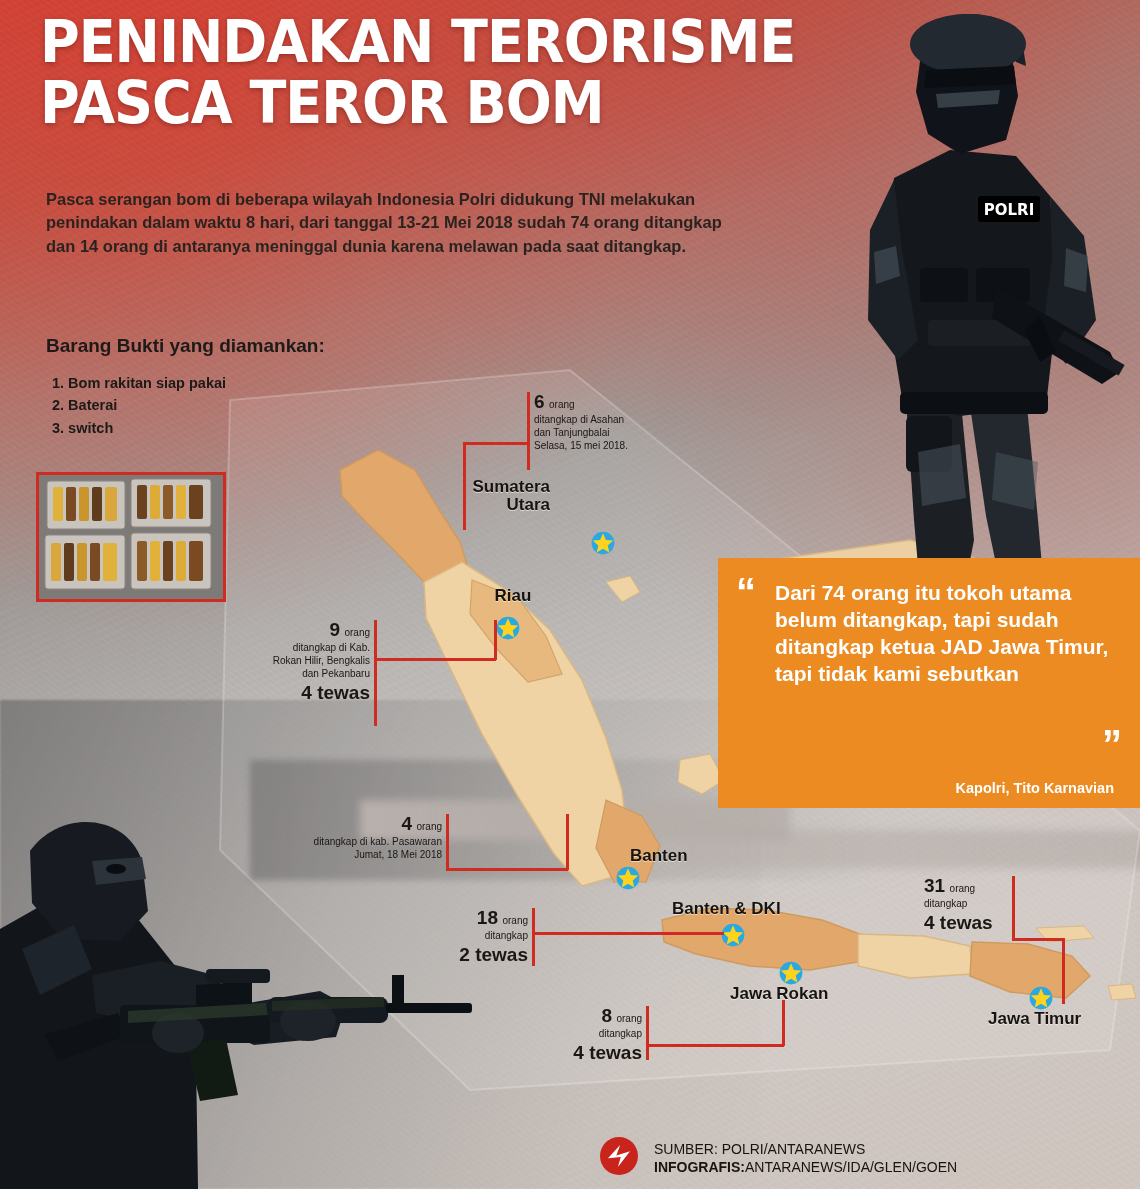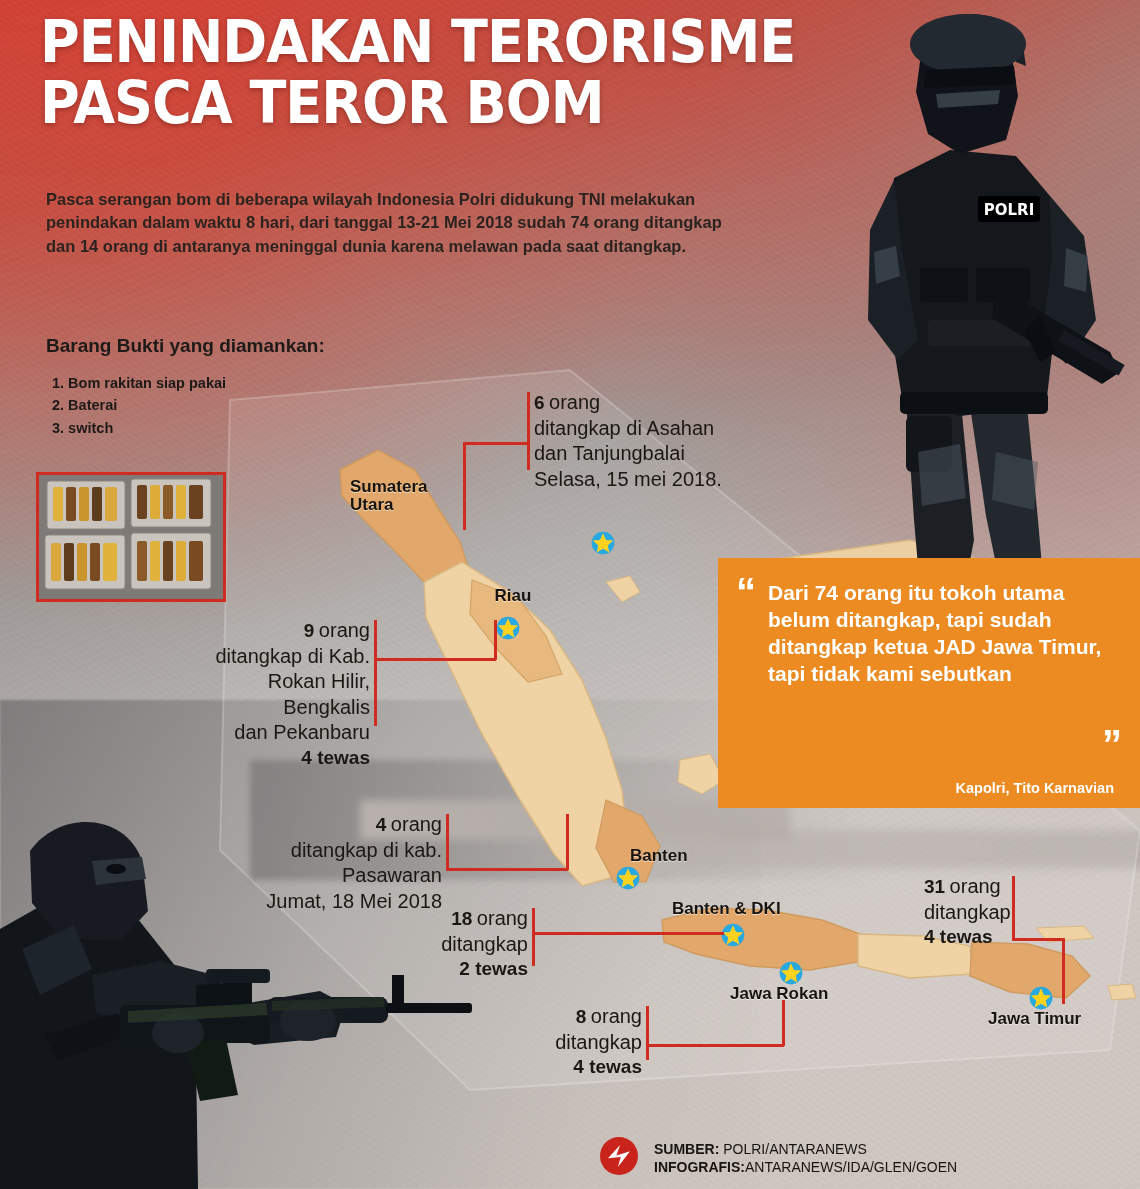--- a/index.html
+++ b/index.html
@@ -72,42 +72,42 @@
   .star{position:absolute;width:26px;height:26px;}
   .star svg{display:block}
 
   
   .maplabel{position:absolute;font-size:17px;font-weight:bold;color:#17130f;
     text-shadow:0 1px 0 rgba(255,255,255,.55);line-height:1.05;}
 
   
   .callout{position:absolute;color:#1b1713;line-height:1.28;}
   .callout .big{font-size:19px;font-weight:bold;}
-  .callout .sm{font-size:20px;}
+  .callout .sm{font-size:10px;}
   .c-right{text-align:right;}
   .c-left{text-align:left;}
   .leader{position:absolute;background:#cf2b20;}
 
   
   .quote{position:absolute;left:718px;top:558px;width:422px;height:250px;
     background:#eb8b22;color:#ffffff;box-sizing:border-box;padding:22px 26px 14px 26px;}
   .quote .qtext{font-size:21px;line-height:1.28;font-weight:bold;}
   .quote .qmark{position:absolute;font-size:40px;font-weight:bold;line-height:1;}
   .quote .qm-open{left:18px;top:14px;}
   .quote .qm-close{right:18px;bottom:44px;}
   .quote .attr{position:absolute;right:26px;bottom:12px;font-size:14.5px;font-weight:bold;}
 
   
   .footer{position:absolute;left:0;bottom:0;width:100%;height:62px;}
   .f-logo{position:absolute;left:600px;bottom:14px;width:38px;height:38px;border-radius:50%;
     background:#c8241c;display:flex;align-items:center;justify-content:center;}
   .f-logo .sw{width:22px;height:22px;background:#ffffff;
     clip-path:polygon(0% 60%,55% 0%,38% 48%,100% 28%,45% 100%,58% 55%);}
   .f-src{position:absolute;left:654px;bottom:32px;font-size:14px;color:#17130f;}
-  .f-src b{font-weight:bold;}
+  .f-src b{font-weight:normal;}
   .f-info{position:absolute;left:654px;bottom:14px;font-size:14px;color:#17130f;}
   .f-info b{font-weight:bold;}
 </style>
 </head>
 <body>
 
 <div class="bg"></div>
 <div class="bg-noise"></div>
 <div class="bg-asphalt"></div>
 <div class="bg-asphalt2"></div>
@@ -176,21 +176,21 @@
       </svg>
   </div>
   <div class="star" style="left:818px;top:655px">
     <svg viewBox="0 0 32 32" width="26" height="26">
         <circle cx="16" cy="16" r="14" fill="#2aa8e0"></circle>
         <polygon points="16,4 19.6,12.3 28.6,13 21.8,19 23.8,27.8 16,23.1 8.2,27.8 10.2,19 3.4,13 12.4,12.3" fill="#ffd21e"></polygon>
       </svg>
   </div>
 
   
-  <div class="maplabel" style="left:140px;top:148px;text-align:left;width:200px">
+  <div class="maplabel" style="left:140px;top:148px;text-align:right;width:200px">
     <div>Sumatera</div>
     <div>Utara</div>
   </div>
   <div class="maplabel" style="left:258px;top:257px;width:90px;text-align:center">
     <div>Riau</div>
   </div>
   <div class="maplabel" style="left:420px;top:517px;width:140px">
     <div>Banten</div>
   </div>
   <div class="maplabel" style="left:462px;top:570px;width:180px">
@@ -394,21 +394,21 @@
     <ellipse cx="178" cy="234" rx="26" ry="20" fill="#1d2329"></ellipse>
     <ellipse cx="308" cy="222" rx="28" ry="20" fill="#1d2329"></ellipse>
 
     <path d="M128,212 L266,204 L268,216 L128,224 Z" fill="#2c3a2c" opacity=".75"></path>
     <path d="M272,202 L384,198 L384,208 L272,212 Z" fill="#263223" opacity=".7"></path>
   </svg>
 </div>
 
 <div class="quote">
   <div class="qmark qm-open">“</div>
-  <div class="qtext" style="margin-left:24px">Dari 74 orang itu tokoh utama belum ditangkap, tapi sudah ditangkap ketua JAD Jawa Timur, tapi tidak kami sebutkan</div>
+  <div class="qtext" style="margin-left:31px">Dari 74 orang itu tokoh utama belum ditangkap, tapi sudah ditangkap ketua JAD Jawa Timur, tapi tidak kami sebutkan</div>
   <div class="qmark qm-close">”</div>
   <div class="attr">Kapolri, Tito Karnavian</div>
 </div>
 
 <div class="footer">
   <div class="f-logo">
       <div class="sw"></div>
     </div>
   <div class="f-src">
     <b>SUMBER:</b><span> POLRI/ANTARANEWS</span>

